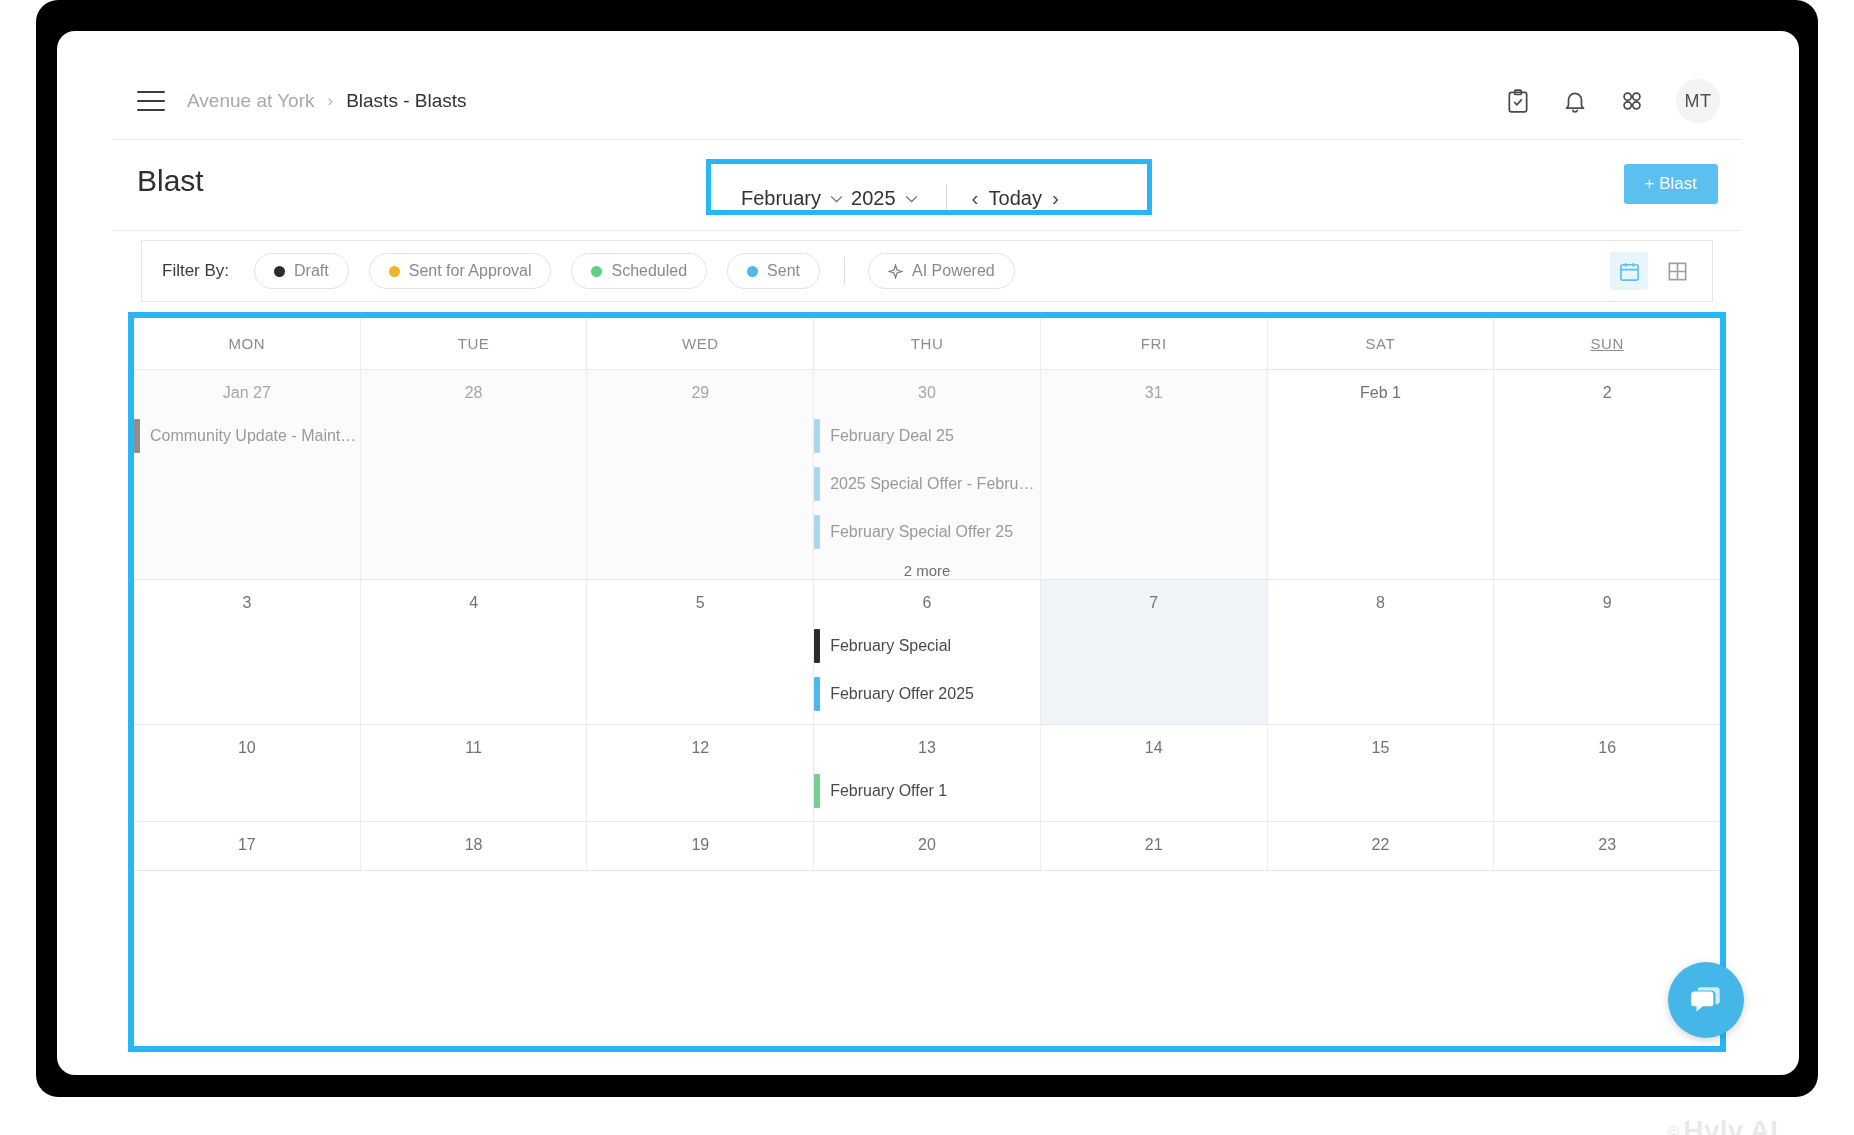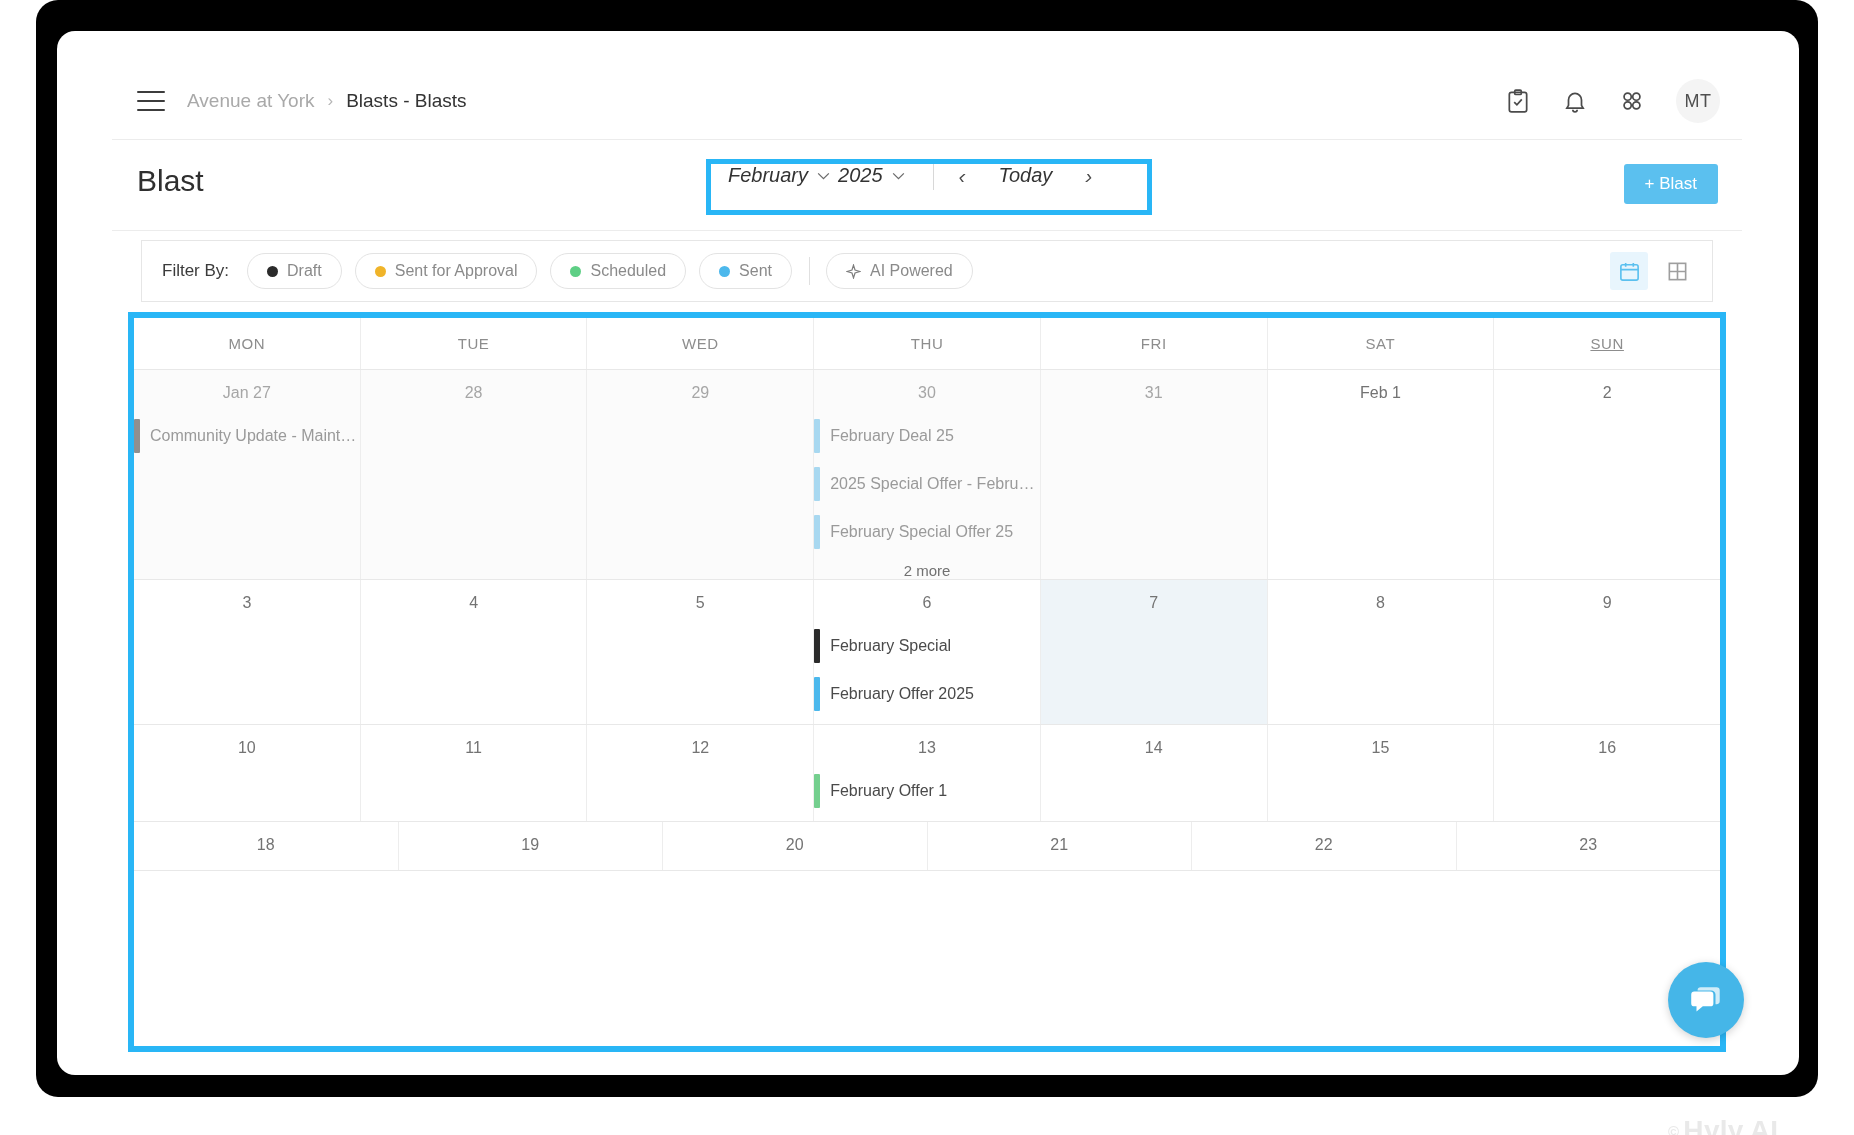--- a/index.html
+++ b/index.html
@@ -78,48 +78,48 @@
   
   #datenav-hl {
     position: absolute;
     left: 706px; top: 159px;
     width: 446px; height: 56px;
     border: 5px solid #29b6f6;
     background: #ffffff;
   }
   #datenav {
     position: absolute; inset: 0;
-    display: flex; align-items: flex-start;
-    padding-left: 17px;
-    font-style: italic;
+    display: flex; align-items: flex-end;
+    padding-left: 30px;
   }
   .dn-select { display: flex; align-items: center; gap: 9px; cursor: pointer; }
   .dn-text { font-size: 20px; color: #333333; }
   .caret { width: 13px; height: 8px; color: #6b6b6b; display:block; }
   .dn-divider { width: 1px; height: 26px; background: #d8d8d8; margin: 0 20px 0 28px; }
   .dn-arrow { font-size: 21px; color: #4a4a4a; cursor: pointer; padding: 0 5px; }
-  .dn-today { font-size: 20px; color: #333333; cursor: pointer; margin: 0 28px; }
+  .dn-today { font-size: 20px; color: #333333; cursor: pointer; margin: 0 5px; }
 
   #btn-blast {
     position: absolute; right: 24px; top: 24px;
     background: #5bc0ef; color: #ffffff;
     border: none; border-radius: 3px;
     font-size: 17px; font-family: inherit;
     padding: 10px 21px; cursor: pointer;
   }
 
   
   #filterbar {
     position: absolute;
     left: 141px; top: 240px;
     width: 1572px; height: 62px;
     background: #ffffff;
     border: 1px solid #e6e6e6;
     display: flex; align-items: center;
     padding: 0 16px 0 20px;
+    gap: 7px;
   }
   #filter-label { font-size: 17px; color: #3b3b3b; margin-right: 18px; }
   .chip {
     display: flex; align-items: center; gap: 9px;
     height: 36px; padding: 0 19px;
     border: 1px solid #e3e3e3; border-radius: 18px;
     font-size: 16px; color: #8a8a8a;
     background: #ffffff; cursor: pointer; margin-right: 13px;
     white-space: nowrap;
   }
@@ -443,20 +443,23 @@
           </div>
           <div class="daycell">
             <div class="daynum">15</div>
           </div>
           <div class="daycell">
             <div class="daynum">16</div>
           </div>
         </div>
         <div class="week">
           <div class="daycell">
+            <div class="daynum">17</div>
+          </div>
+          <div class="daycell">
             <div class="daynum">18</div>
           </div>
           <div class="daycell">
             <div class="daynum">19</div>
           </div>
           <div class="daycell">
             <div class="daynum">20</div>
           </div>
           <div class="daycell">
             <div class="daynum">21</div>

